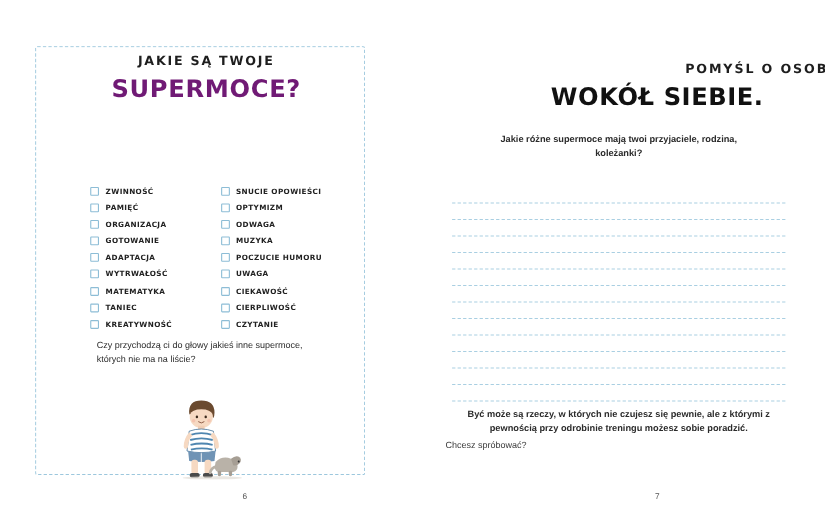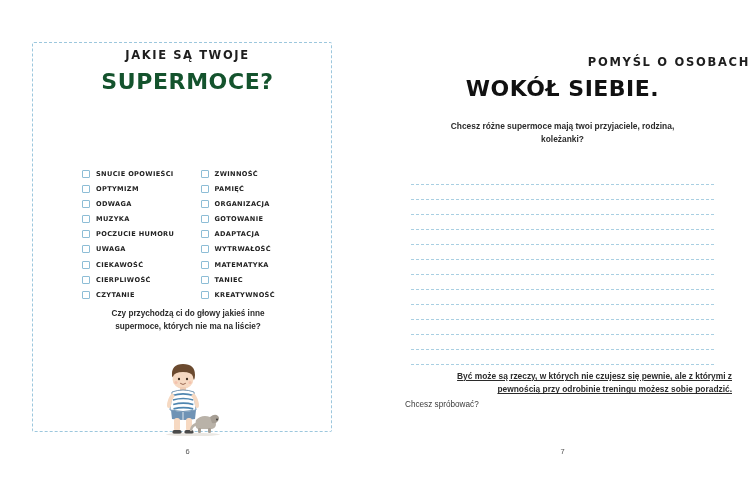--- a/index.html
+++ b/index.html
@@ -18,20 +18,21 @@
   .spread {
     position: relative;
     width: 750px;
     height: 482px;
     display: flex;
   }
   .page {
     position: relative;
     width: 375px;
     height: 482px;
+    padding-left: 35px;
   }
 
   
   .dashed-frame {
     position: absolute;
     left: 32px;
     top: 42px;
     width: 300px;
     height: 390px;
     border: 1.5px dashed #9cc7dd;
@@ -50,21 +51,21 @@
     letter-spacing: 1.6px;
     font-weight: 700;
     color: #1e1e1e;
     text-transform: uppercase;
   }
   .title-big {
     font-family: "DejaVu Sans", sans-serif;
     font-size: 22px;
     letter-spacing: 0.6px;
     font-weight: 700;
-    color: #14532d;
+    color: #701a75;
     margin-top: 7px;
     text-transform: uppercase;
   }
 
   .checklist {
     position: absolute;
     left: 82px;
     top: 168px;
     width: 215px;
     display: flex;
@@ -98,24 +99,23 @@
     color: #222;
     text-transform: uppercase;
     white-space: nowrap;
   }
 
   .question-left {
     position: absolute;
     left: 88px;
     top: 308px;
     width: 200px;
-    text-align: center;
     font-size: 8.2px;
     line-height: 1.55;
-    font-weight: 700;
+    font-weight: 400;
     color: #2b2b2b;
   }
 
   
   .boy {
     position: absolute;
     left: 148px;
     top: 360px;
     width: 86px;
     height: 76px;
@@ -181,28 +181,27 @@
     left: 36px;
     width: 303px;
   }
   .wline {
     height: 15px;
     border-bottom: 1px dashed #a9cfe2;
   }
   .r-footer {
     position: absolute;
     top: 370px;
-    left: 42px;
+    left: 30px;
     width: 315px;
-    text-align: right;
+    text-align: center;
     font-size: 8.4px;
     line-height: 1.6;
     font-weight: 600;
     color: #2b2b2b;
-    text-decoration: underline;
   }
   .r-footer-sub {
     position: absolute;
     top: 400px;
     left: 30px;
     width: 315px;
     text-align: left;
     font-size: 8.2px;
     color: #3a3a3a;
   }
@@ -217,20 +216,59 @@
 
     <div class="title-block">
       <div class="title-small">JAKIE SĄ TWOJE</div>
       <div class="title-big">SUPERMOCE?</div>
     </div>
 
     <div class="checklist">
       <div class="check-col">
         <div class="check-row">
           <span class="check-box"></span>
+          <span class="check-label">ZWINNOŚĆ</span>
+        </div>
+        <div class="check-row">
+          <span class="check-box"></span>
+          <span class="check-label">PAMIĘĆ</span>
+        </div>
+        <div class="check-row">
+          <span class="check-box"></span>
+          <span class="check-label">ORGANIZACJA</span>
+        </div>
+        <div class="check-row">
+          <span class="check-box"></span>
+          <span class="check-label">GOTOWANIE</span>
+        </div>
+        <div class="check-row">
+          <span class="check-box"></span>
+          <span class="check-label">ADAPTACJA</span>
+        </div>
+        <div class="check-row">
+          <span class="check-box"></span>
+          <span class="check-label">WYTRWAŁOŚĆ</span>
+        </div>
+        <div class="check-row">
+          <span class="check-box"></span>
+          <span class="check-label">MATEMATYKA</span>
+        </div>
+        <div class="check-row">
+          <span class="check-box"></span>
+          <span class="check-label">TANIEC</span>
+        </div>
+        <div class="check-row">
+          <span class="check-box"></span>
+          <span class="check-label">KREATYWNOŚĆ</span>
+        </div>
+      </div>
+
+      <div class="check-col">
+        <div class="check-row">
+          <span class="check-box"></span>
           <span class="check-label">SNUCIE OPOWIEŚCI</span>
         </div>
         <div class="check-row">
           <span class="check-box"></span>
           <span class="check-label">OPTYMIZM</span>
         </div>
         <div class="check-row">
           <span class="check-box"></span>
           <span class="check-label">ODWAGA</span>
         </div>
@@ -250,59 +288,20 @@
           <span class="check-box"></span>
           <span class="check-label">CIEKAWOŚĆ</span>
         </div>
         <div class="check-row">
           <span class="check-box"></span>
           <span class="check-label">CIERPLIWOŚĆ</span>
         </div>
         <div class="check-row">
           <span class="check-box"></span>
           <span class="check-label">CZYTANIE</span>
-        </div>
-      </div>
-
-      <div class="check-col">
-        <div class="check-row">
-          <span class="check-box"></span>
-          <span class="check-label">ZWINNOŚĆ</span>
-        </div>
-        <div class="check-row">
-          <span class="check-box"></span>
-          <span class="check-label">PAMIĘĆ</span>
-        </div>
-        <div class="check-row">
-          <span class="check-box"></span>
-          <span class="check-label">ORGANIZACJA</span>
-        </div>
-        <div class="check-row">
-          <span class="check-box"></span>
-          <span class="check-label">GOTOWANIE</span>
-        </div>
-        <div class="check-row">
-          <span class="check-box"></span>
-          <span class="check-label">ADAPTACJA</span>
-        </div>
-        <div class="check-row">
-          <span class="check-box"></span>
-          <span class="check-label">WYTRWAŁOŚĆ</span>
-        </div>
-        <div class="check-row">
-          <span class="check-box"></span>
-          <span class="check-label">MATEMATYKA</span>
-        </div>
-        <div class="check-row">
-          <span class="check-box"></span>
-          <span class="check-label">TANIEC</span>
-        </div>
-        <div class="check-row">
-          <span class="check-box"></span>
-          <span class="check-label">KREATYWNOŚĆ</span>
         </div>
       </div>
     </div>
 
     <div class="question-left">Czy przychodzą ci do głowy jakieś inne supermoce, których nie ma na liście?</div>
 
     <svg class="boy" viewBox="0 0 86 76">
 
       <path d="M24 16 q-1 -12 11 -12 q12 0 12 11 q0 3 -1 5 q-3 -5 -10 -5 q-7 0 -10 4 z" fill="#6b4a2f"></path>
 
@@ -344,21 +343,21 @@
 
       <ellipse cx="45" cy="74.5" rx="27" ry="1.6" fill="#d8d3cb" opacity="0.55"></ellipse>
     </svg>
 
     <div class="page-num">6</div>
   </div>
 
   <div class="page">
     <div class="r-title-small">POMYŚL O OSOBACH</div>
     <div class="r-title-big">WOKÓŁ SIEBIE.</div>
-    <div class="r-intro">Chcesz różne supermoce mają twoi przyjaciele, rodzina, koleżanki?</div>
+    <div class="r-intro">Jakie różne supermoce mają twoi przyjaciele, rodzina, koleżanki?</div>
 
     <div class="lines">
       <div class="wline"></div>
       <div class="wline"></div>
       <div class="wline"></div>
       <div class="wline"></div>
       <div class="wline"></div>
       <div class="wline"></div>
       <div class="wline"></div>
       <div class="wline"></div>

